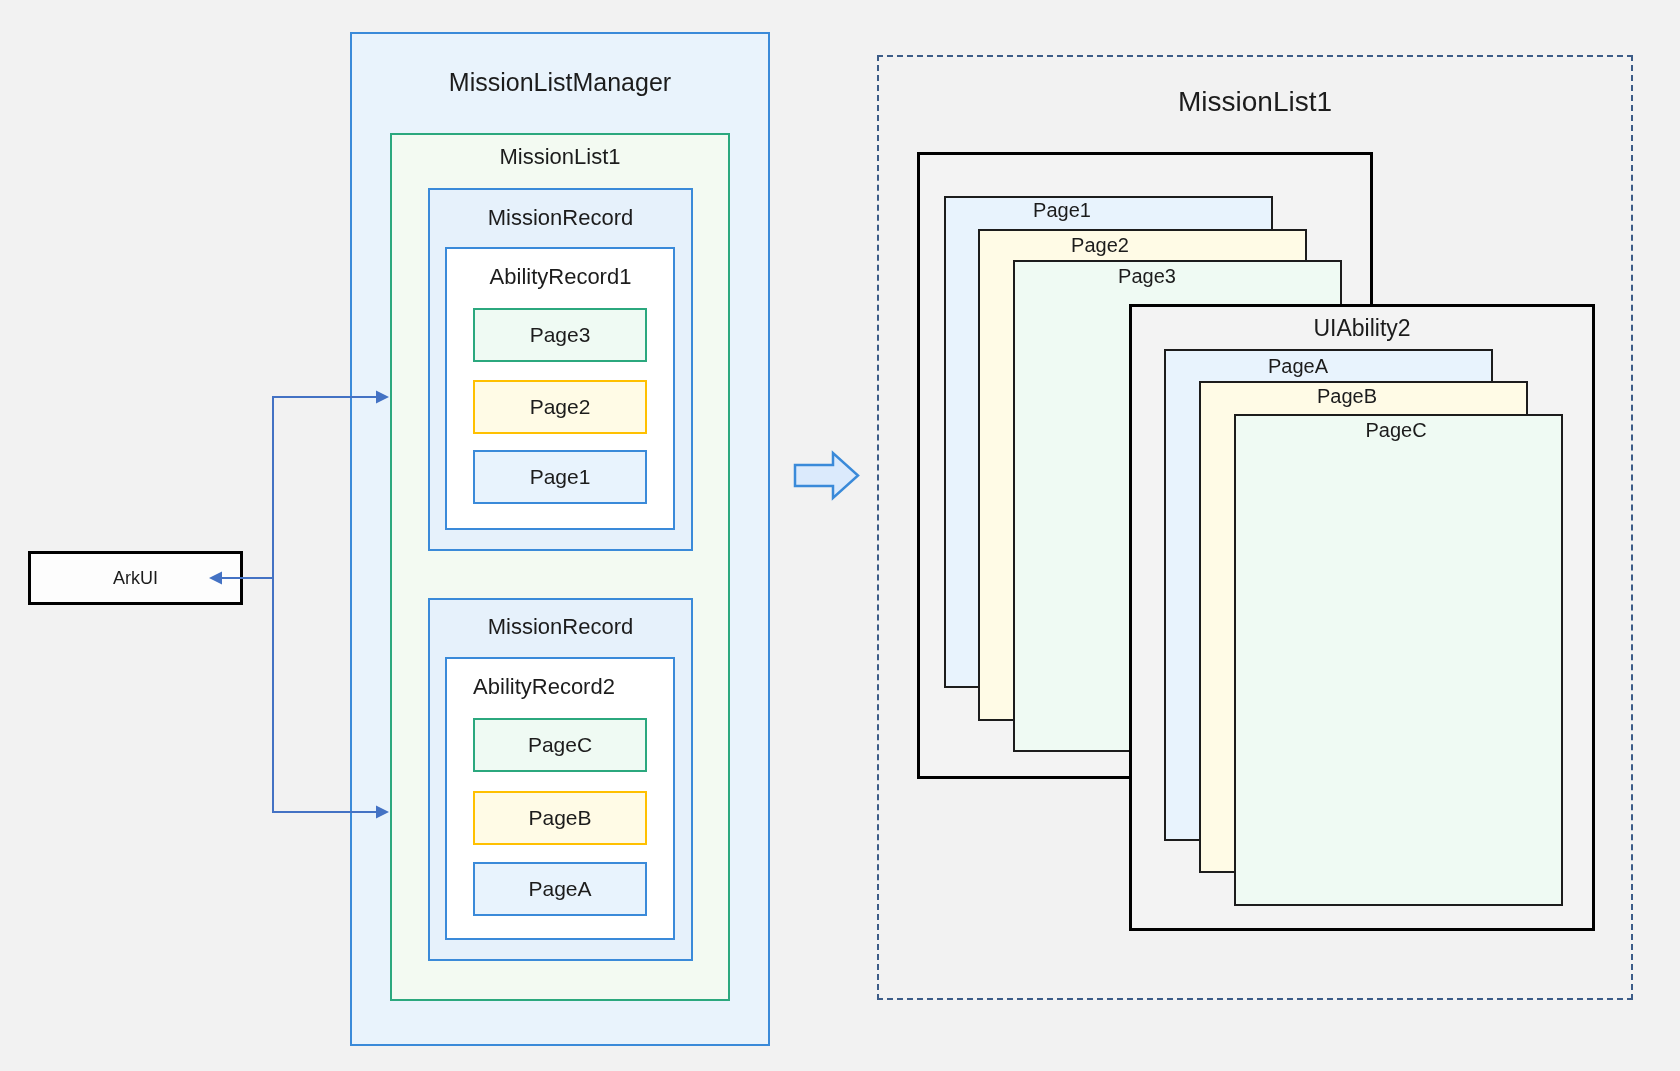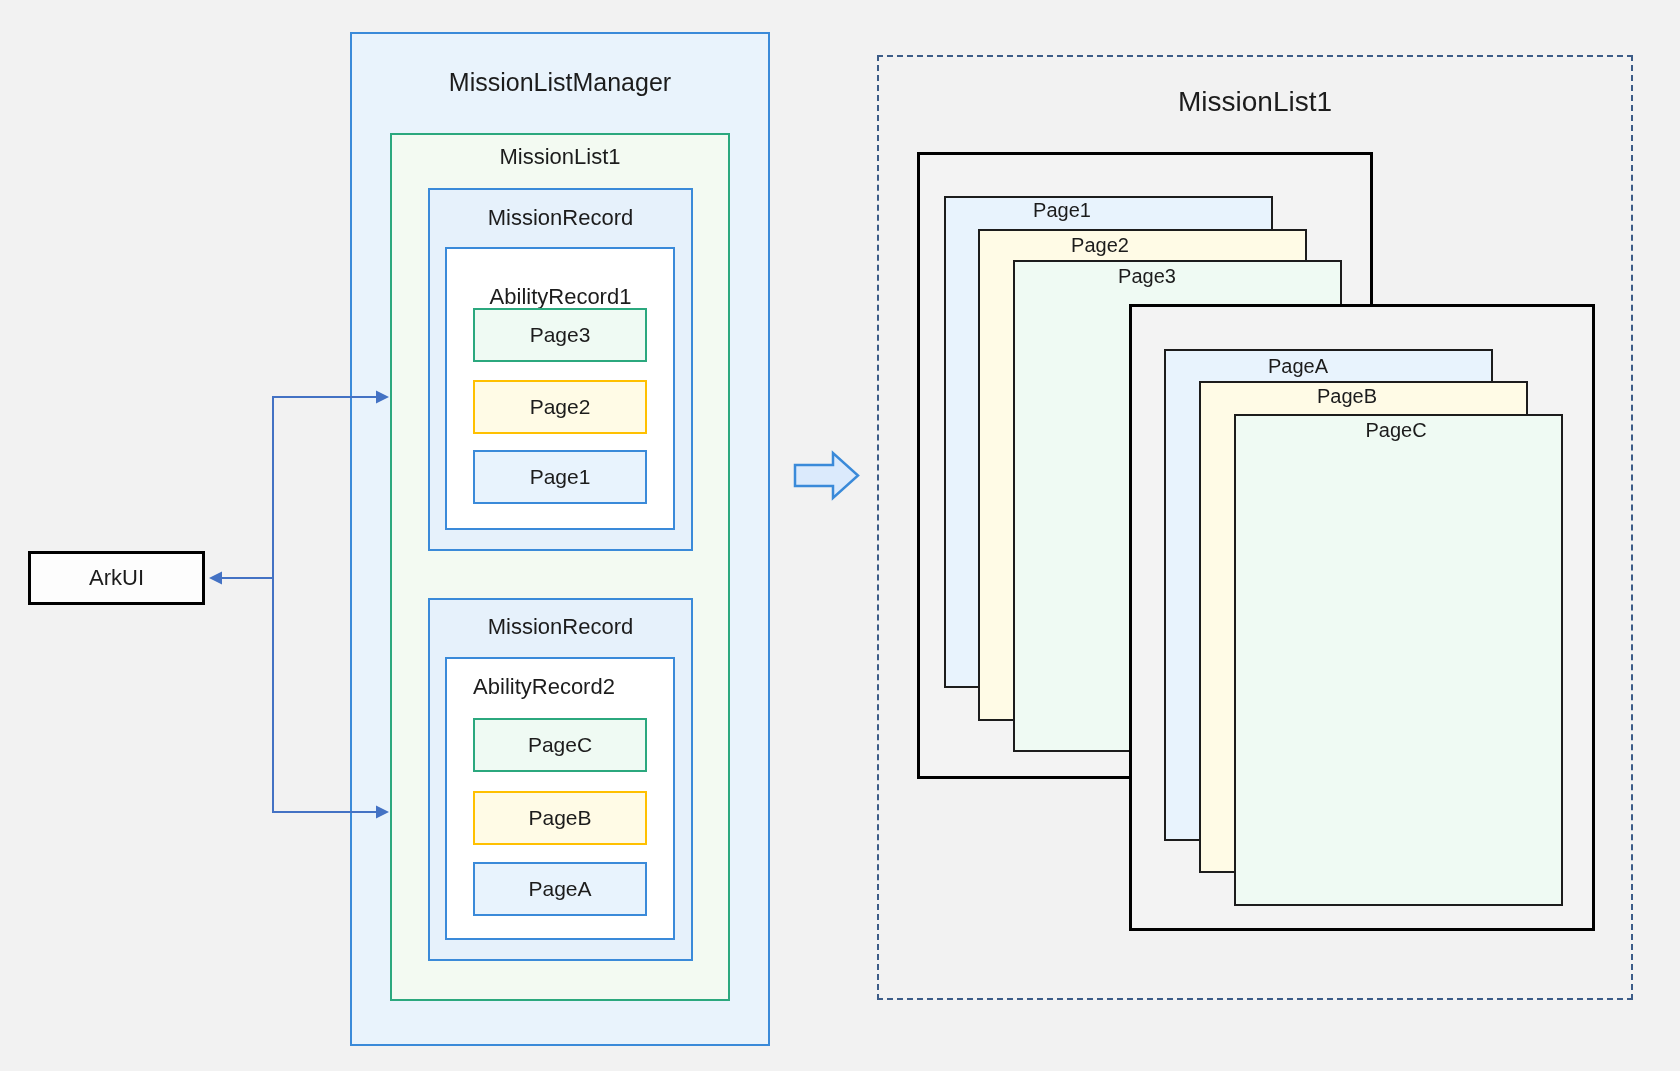--- a/index.html
+++ b/index.html
@@ -13,31 +13,31 @@
   .manager{left:350px;top:32px;width:420px;height:1014px;background:#e9f3fc;border:2px solid #3a8ad9;}
   .mlist{left:390px;top:133px;width:340px;height:868px;background:#f3faf2;border:2px solid #2ba87e;}
   .mrecord{left:428px;width:265px;height:363px;background:#e6f1fb;border:2px solid #3a8ad9;}
   .ability{left:445px;width:230px;height:283px;background:#ffffff;border:2px solid #3a8ad9;}
   .page{left:473px;width:174px;height:54px;display:flex;align-items:center;justify-content:center;
         font-size:21px;border:2px solid;position:absolute;box-sizing:border-box;}
   .pg-green{border-color:#2ba87e;background:#effaf3;}
   .pg-yellow{border-color:#ffc000;background:#fffbe6;}
   .pg-blue{border-color:#3a8ad9;background:#e8f3fd;}
   
-  .arkui{left:28px;top:551px;width:177px;height:54px;background:#fdfdfd;border:3px solid #000;
-         display:flex;align-items:center;justify-content:center;font-size:22px;}
+  .arkui{left:28px;top:551px;width:215px;height:54px;background:#fdfdfd;border:3px solid #000;
+         display:flex;align-items:center;justify-content:center;font-size:18px;}
   
   .dashedbox{left:877px;top:55px;width:756px;height:945px;border:2px dashed #3c5c88;background:transparent;}
   .uabox{background:#f3f3f3;border:3px solid #000;}
   .rpage{position:absolute;box-sizing:border-box;width:329px;height:492px;border:2px solid;}
   .rlabel{position:absolute;transform:translateX(-50%);font-size:20px;line-height:24px;white-space:nowrap;}
   .t-manager{left:350px;width:420px;top:67px;font-size:25px;line-height:30px;}
   .t-mlist{left:390px;width:340px;top:144px;font-size:22px;line-height:26px;}
   .t-rec1{left:428px;width:265px;top:205px;font-size:22px;line-height:26px;}
-  .t-ab1{left:445px;width:231px;top:264px;font-size:22px;line-height:26px;margin-top:20px;}
+  .t-ab1{left:445px;width:231px;top:264px;font-size:22px;line-height:26px;}
   .t-rec2{left:428px;width:265px;top:614px;font-size:22px;line-height:26px;}
   .t-ab2{left:445px;width:198px;top:674px;font-size:22px;line-height:26px;}
   .t-right{left:877px;width:756px;top:85px;font-size:28px;line-height:34px;}
   .t-ua1{left:917px;width:456px;top:159px;font-size:23px;line-height:27px;}
   .t-ua2{left:1129px;width:466px;top:315px;font-size:23px;line-height:27px;}
   svg.connectors{position:absolute;left:0;top:0;pointer-events:none;}
 </style>
 </head>
 <body>
 
@@ -99,20 +99,21 @@
 
   <div class="box uabox" style="left:917px;top:152px;width:456px;height:627px;"></div>
   <div class="rpage pg-blue" style="left:944px;top:196px;"></div>
   <div class="rpage pg-yellow" style="left:978px;top:229px;"></div>
   <div class="rpage pg-green" style="left:1013px;top:260px;"></div>
   <span class="rlabel" style="left:1062px;top:198px;">Page1</span>
   <span class="rlabel" style="left:1100px;top:233px;">Page2</span>
   <span class="rlabel" style="left:1147px;top:264px;">Page3</span>
 
   <div class="box uabox" style="left:1129px;top:304px;width:466px;height:627px;"></div>
+  <div class="title t-ua2">UIAbility2</div>
   <div class="rpage pg-blue" style="left:1164px;top:349px;"></div>
   <div class="rpage pg-yellow" style="left:1199px;top:381px;"></div>
   <div class="rpage pg-green" style="left:1234px;top:414px;"></div>
   <span class="rlabel" style="left:1298px;top:354px;">PageA</span>
   <span class="rlabel" style="left:1347px;top:384px;">PageB</span>
   <span class="rlabel" style="left:1396px;top:418px;">PageC</span>
 
 </div>
 
 </body></html>

